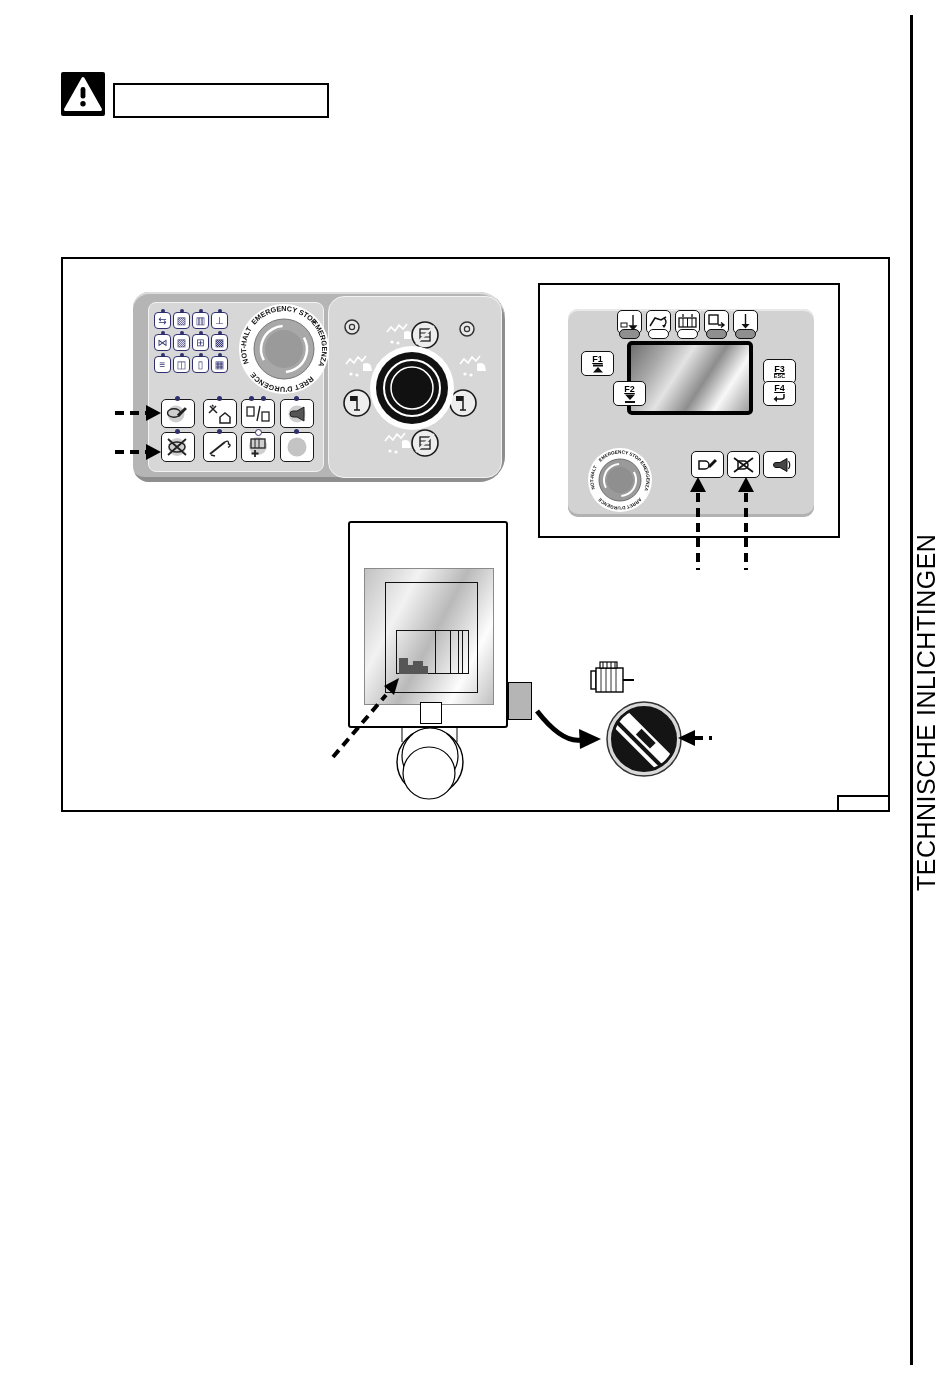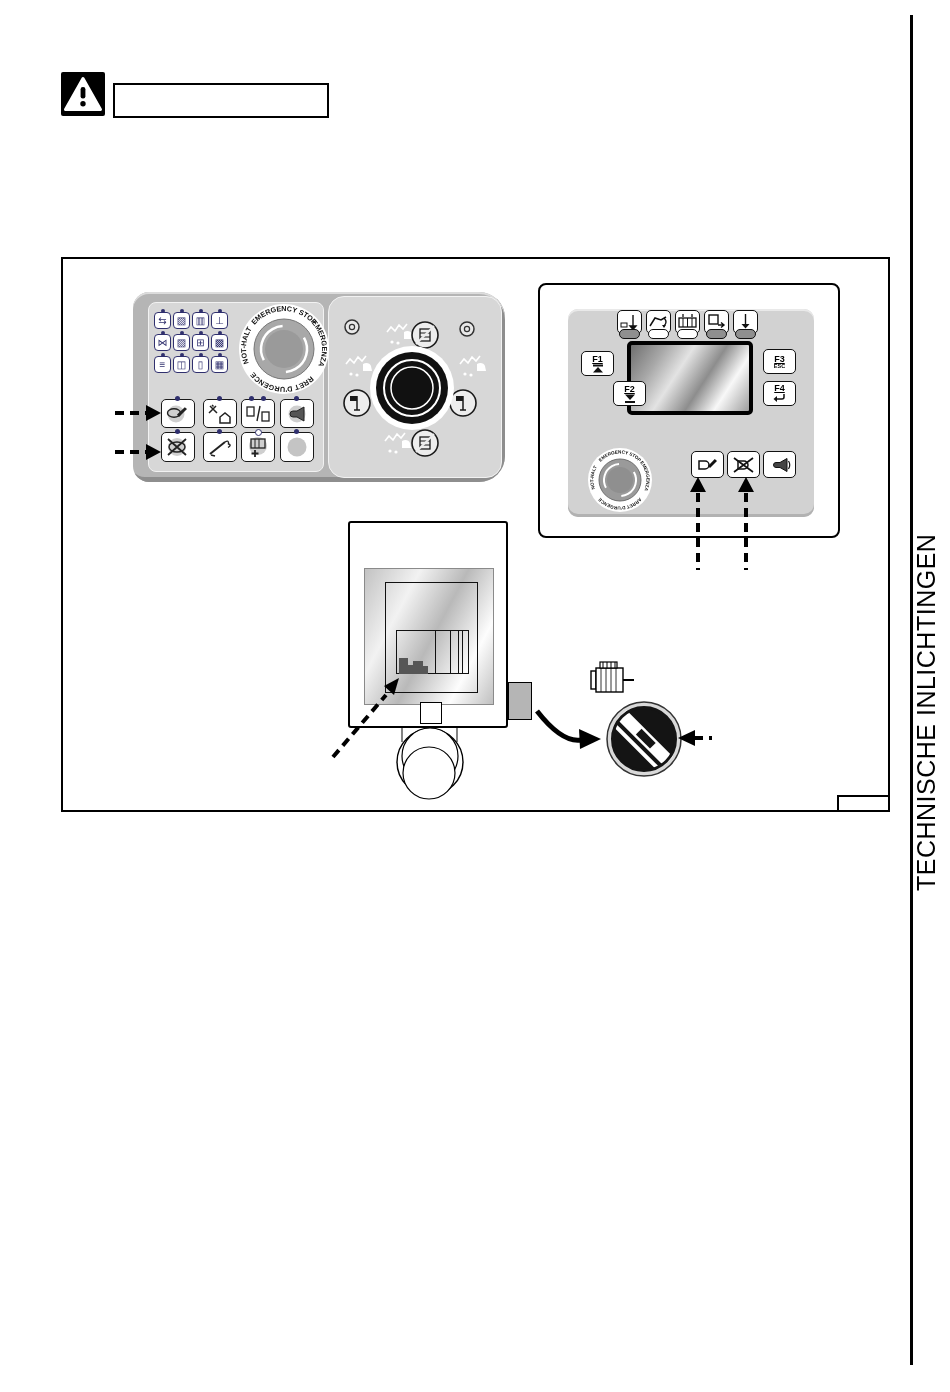--- a/index.html
+++ b/index.html
@@ -30,21 +30,21 @@
   .mini-btn{width:17px;height:17px;background:#fff;border:1px solid #30306e;border-radius:4px;
             color:#30306e;font-size:10px;line-height:15px;text-align:center;position:relative;box-sizing:border-box;}
   .mini-btn::before{content:"";position:absolute;top:-4px;left:6px;width:4px;height:4px;border-radius:50%;background:#30306e;}
 
   .fbtn{position:absolute;width:34px;height:29px;background:#fff;border:1.5px solid #1a1a1a;border-radius:5px;
         box-sizing:border-box;display:flex;align-items:center;justify-content:center;}
   .fdot{position:absolute;top:-4px;left:50%;margin-left:-3px;width:5px;height:5px;border-radius:50%;background:#30306e;}
   .fdot.off{background:#fff;border:1px solid #30306e;}
 
   
-  .dpanel{left:475px;top:24px;width:302px;height:255px;background:#fff;border:2px solid #000;border-radius:8px;box-sizing:border-box;}
+  .dpanel{left:475px;top:24px;width:302px;height:255px;background:#fff;border:2px solid #000;border-radius:0;box-sizing:border-box;}
   .dgray{position:absolute;left:28px;top:24px;width:246px;height:208px;background:#d2d2d2;border-radius:10px;
          box-shadow:inset 0 2px 0 #e9e9e9,inset 0 -3px 0 #b2b2b2;}
   .tbtn{position:absolute;width:25px;height:24px;background:#fff;border:1.5px solid #111;border-radius:5px;
         box-sizing:border-box;display:flex;align-items:center;justify-content:center;}
   .led{position:absolute;width:21px;height:10px;border:1.5px solid #111;border-radius:6px;box-sizing:border-box;}
   .led.on{background:#8f8f8f;} .led.off{background:#fff;}
   .display{position:absolute;left:87px;top:56px;width:126px;height:74px;border:4px solid #000;border-radius:5px;box-sizing:border-box;
            background:linear-gradient(123deg,#6f6f6f 0%,#a8a8a8 22%,#e3e3e3 40%,#8d8d8d 60%,#f8f8f8 78%,#9e9e9e 100%);}
   .fkey{position:absolute;width:33px;height:25px;background:#fff;border:1.5px solid #111;border-radius:5px;box-sizing:border-box;
         display:flex;flex-direction:column;align-items:center;justify-content:center;gap:1px;}
@@ -304,21 +304,21 @@
           <path d="M2,8.5 h10 L7,3 z" fill="#111"></path>
         </svg>
       </div>
       <div class="fkey" style="left:41px;top:96px;margin-left:32px;">
         <span class="lbl">F2</span>
         <svg width="14" height="9" viewBox="0 0 14 9">
           <path d="M2,0.5 h10 L7,6 z" fill="#111"></path>
           <path d="M2,8 h10" stroke="#111" stroke-width="2"></path>
         </svg>
       </div>
-      <div class="fkey" style="left:223px;top:64px;justify-content:center;">
+      <div class="fkey" style="left:223px;top:74px;justify-content:center;">
         <span class="lbl">F3</span>
         <span class="sub">ESC</span>
       </div>
       <div class="fkey" style="left:223px;top:96px;">
         <span class="lbl">F4</span>
         <svg width="13" height="10" viewBox="0 0 13 10">
           <path d="M11,1 v3 a2,2 0 0 1 -2,2 H4" fill="none" stroke="#111" stroke-width="1.5"></path>
           <path d="M4,3 v6 L0.5,6 z" fill="#111"></path>
         </svg>
       </div>

